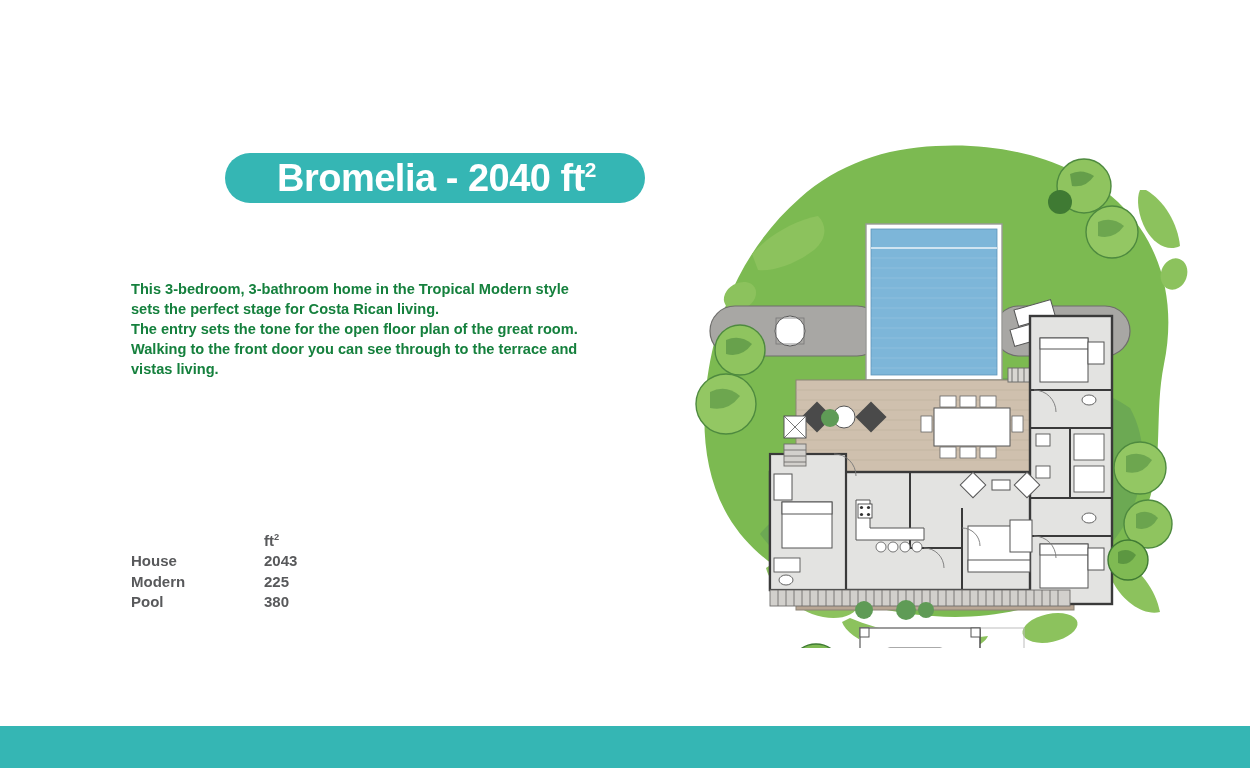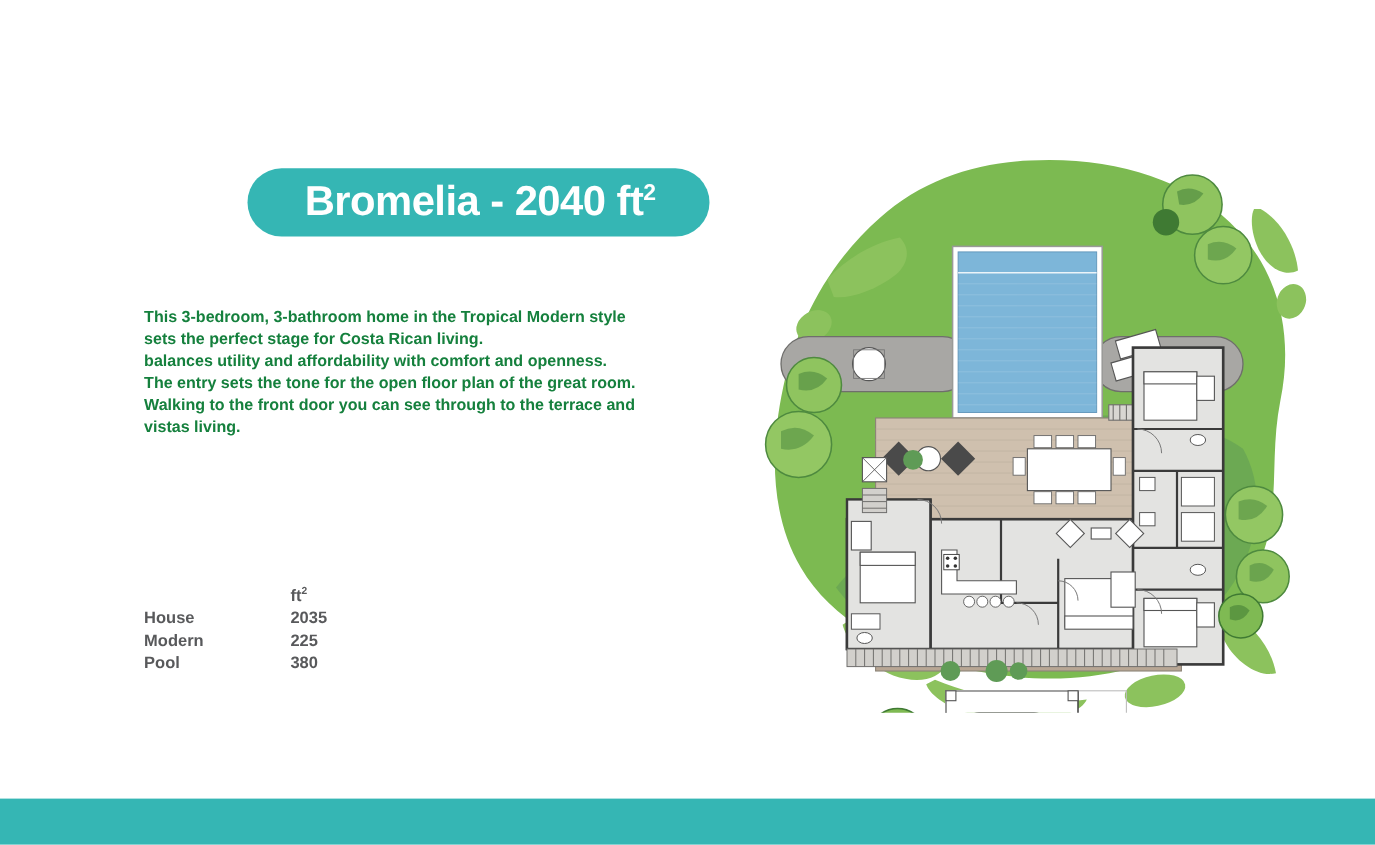--- a/index.html
+++ b/index.html
@@ -4,21 +4,21 @@
 <style>
   html,body{margin:0;padding:0;}
   body{
     width:1250px;height:768px;background:#ffffff;overflow:hidden;position:relative;
     font-family:"Liberation Sans","DejaVu Sans",sans-serif;
   }
   .page{position:absolute;inset:0;}
 
   
   .title-pill{
-    position:absolute;left:225px;top:153px;width:420px;height:62px;
+    position:absolute;left:225px;top:153px;width:420px;height:50px;
     background:#35b6b4;border-radius:31px;overflow:hidden;
   }
   .title-text{
     position:absolute;left:52px;top:50%;transform:translateY(-50%);
     white-space:nowrap;color:#ffffff;font-size:38px;font-weight:bold;
     letter-spacing:-0.5px;
   }
   .title-text sup{font-size:0.55em;vertical-align:super;}
   .subtitle{
     position:absolute;left:340px;top:216px;width:285px;text-align:right;
@@ -53,36 +53,35 @@
 
 <div class="page">
 
   <div class="title-pill">
     <div class="title-text"><span>Bromelia - 2040 ft</span><sup>2</sup></div>
   </div>
 
   <div class="desc">
     <p>This 3-bedroom, 3-bathroom home in the Tropical Modern style</p>
     <p>sets the perfect stage for Costa Rican living.</p>
-    <p>balances utility and affordability with comfort and openness.</p>
     <p>The entry sets the tone for the open floor plan of the great room.</p>
     <p>Walking to the front door you can see through to the terrace and</p>
     <p>vistas living.</p>
   </div>
 
   <div class="areas">
     <table>
       <tbody>
           <tr class="hdr">
         <td class="label"></td>
         <td><span>ft</span><sup>2</sup></td>
       </tr>
       <tr>
         <td class="label">House</td>
-        <td>2035</td>
+        <td>2043</td>
       </tr>
       <tr>
         <td class="label">Modern</td>
         <td>225</td>
       </tr>
       <tr>
         <td class="label">Pool</td>
         <td>380</td>
       </tr>
     </tbody>

